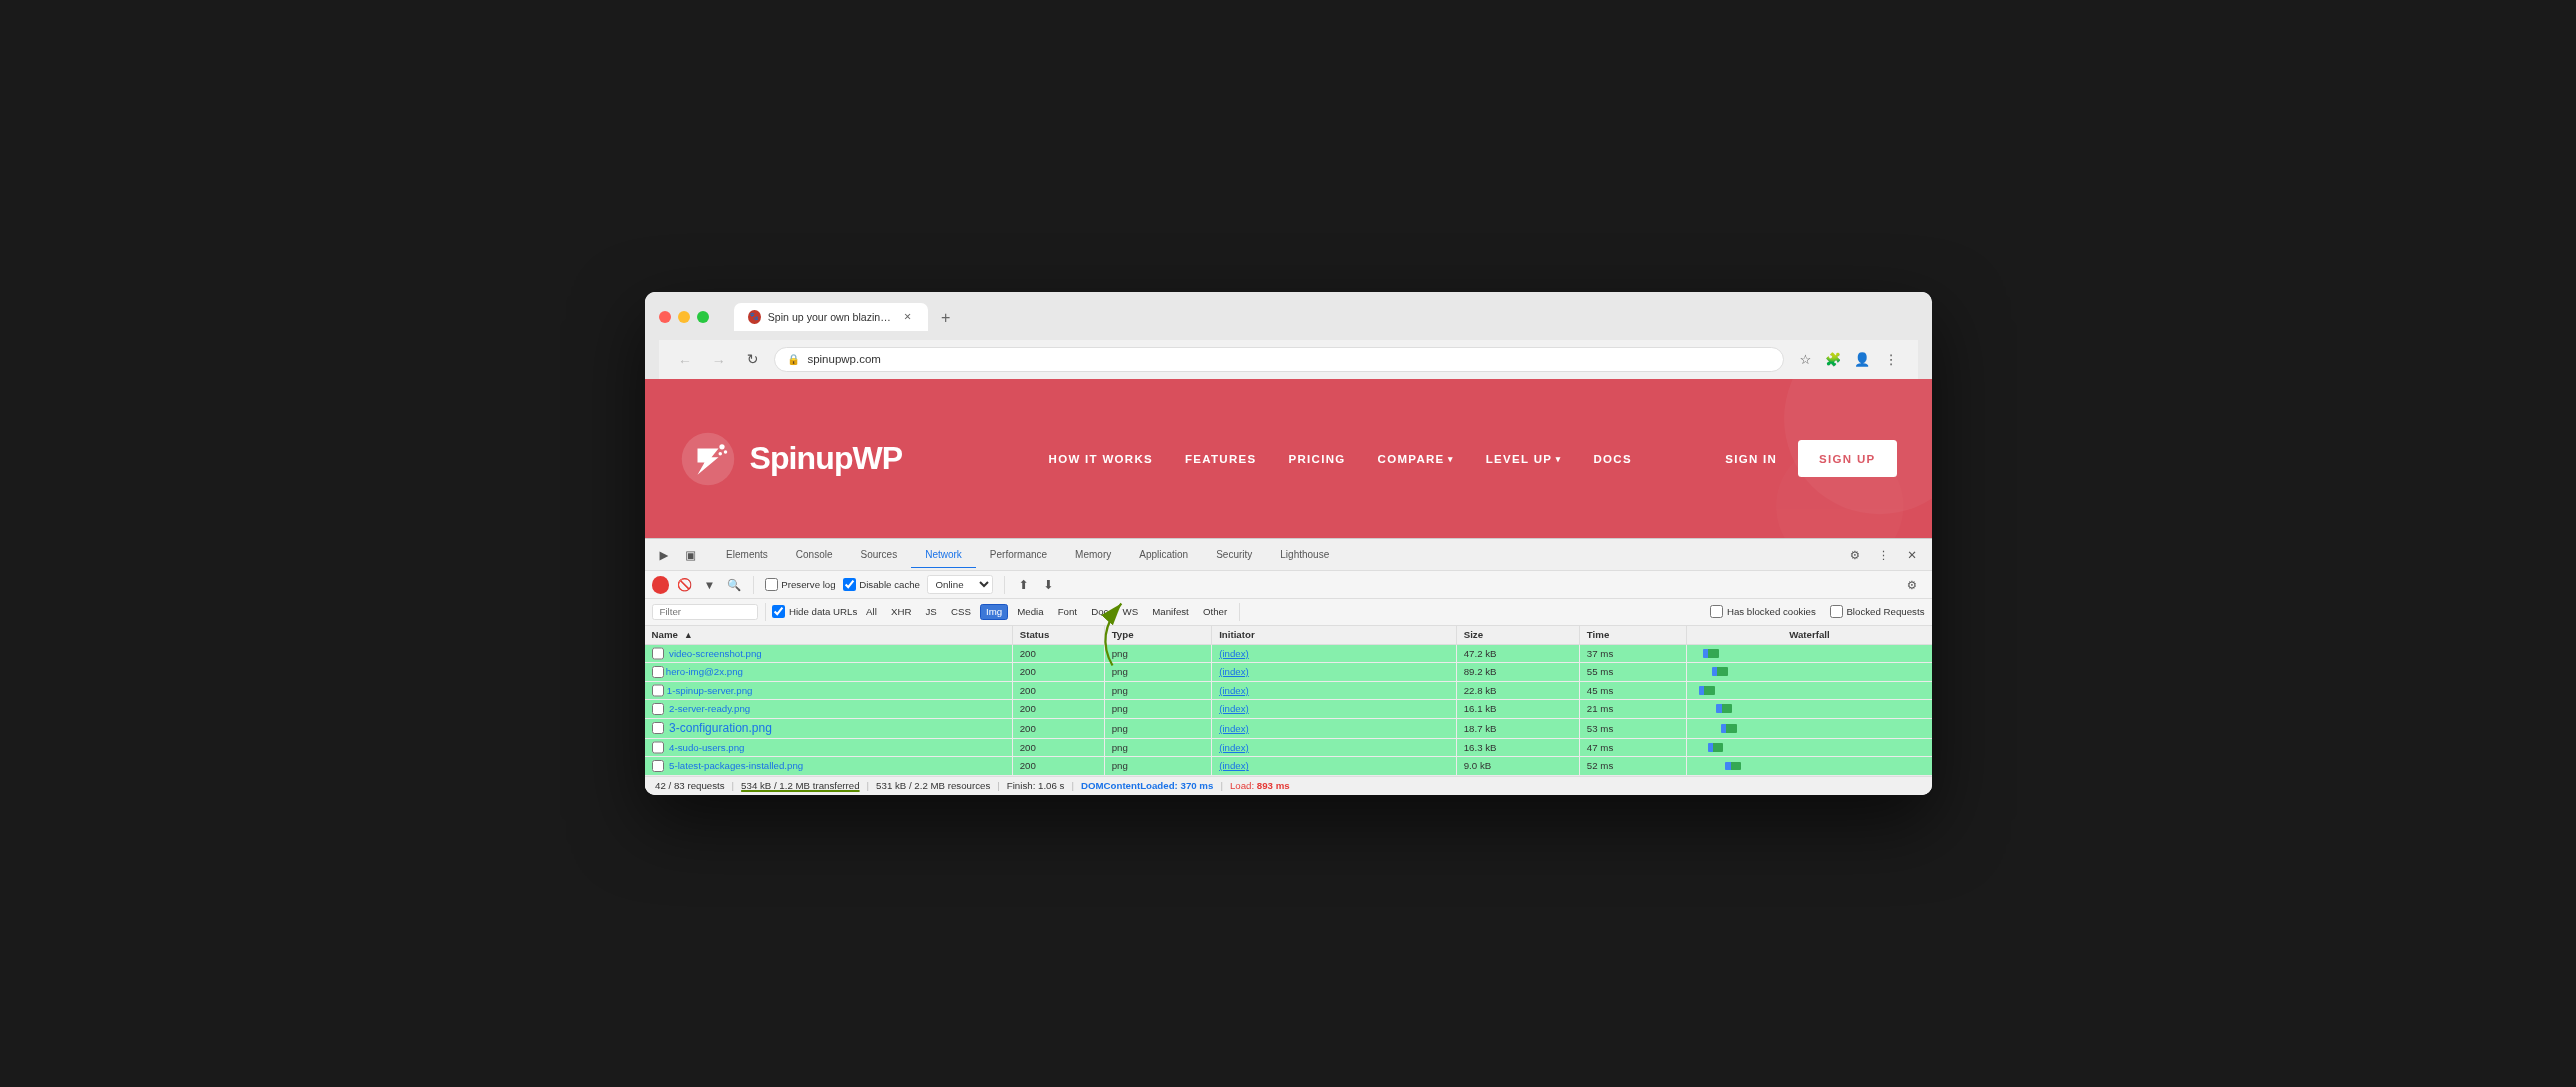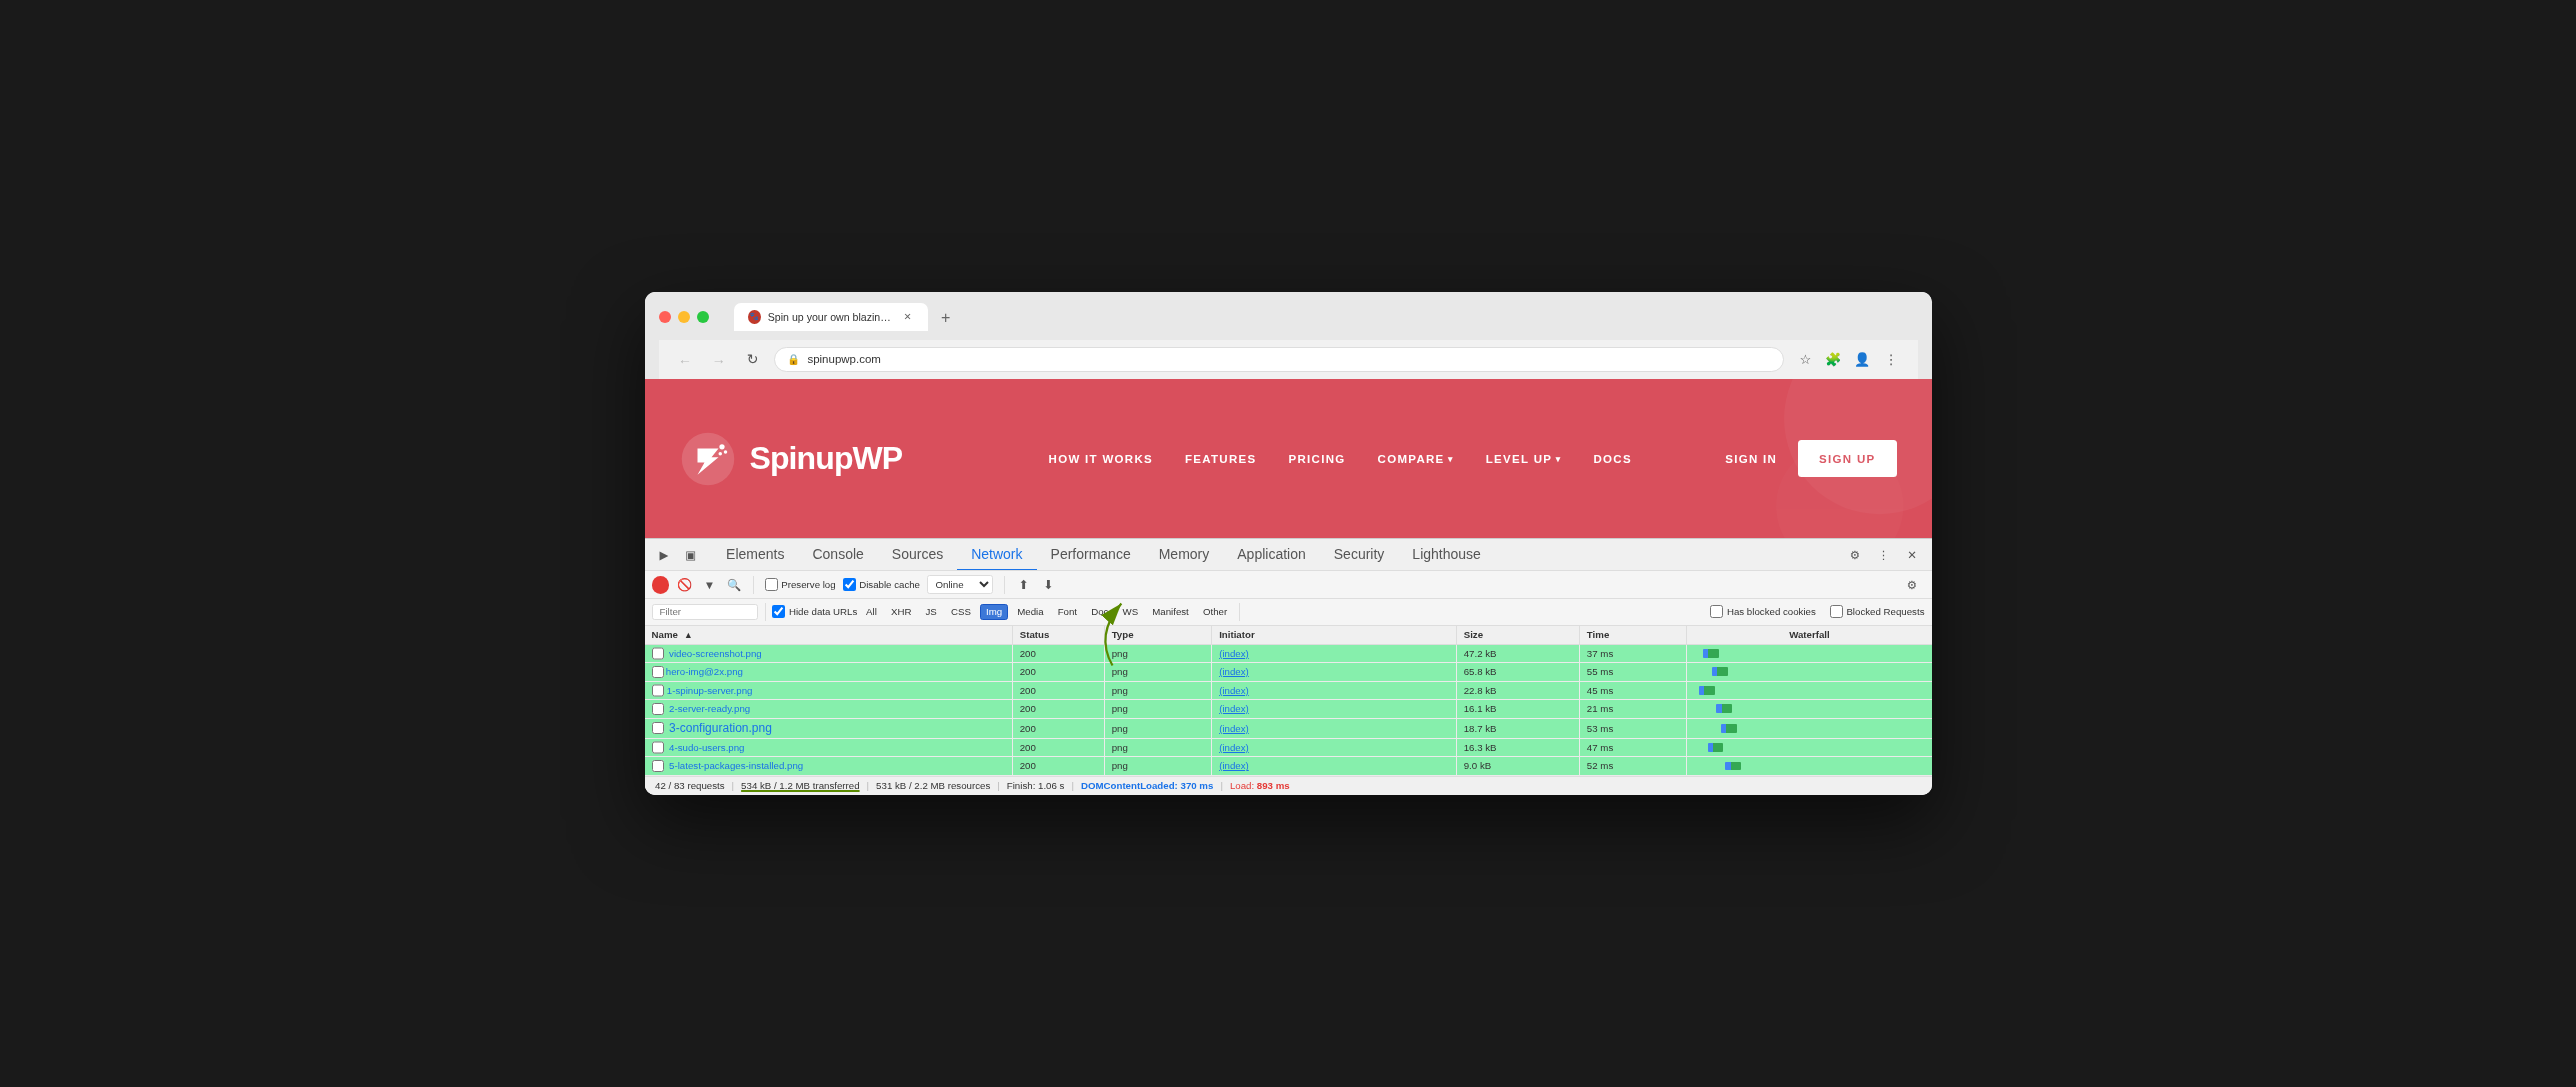--- a/index.html
+++ b/index.html
@@ -287,21 +287,21 @@
     }
 
     .devtools-tabs {
       display: flex;
       gap: 0;
       flex: 1;
     }
 
     .dt-tab {
       padding: 7px 14px;
-      font-size: 14px;
+      font-size: 10px;
       color: #555;
       cursor: pointer;
       border-bottom: 1.8px solid transparent;
     }
     .dt-tab.active {
       color: #1a73e8;
       border-bottom: 1.8px solid #1a73e8;
     }
 
     .devtools-right-icons {
@@ -753,21 +753,21 @@
             <tr>
     <td class="col-name">
       <div style="display:flex; align-items:center; gap:2px;">
         <input type="checkbox" class="row-checkbox" style="">
         <span class="name-col" style="color:#1a73e8; font-size:9.7px;">hero-img@2x.png</span>
       </div>
     </td>
     <td class="col-status"><span class="status-ok">200</span></td>
     <td class="col-type">png</td>
     <td class="col-initiator"><a class="initiator-link" style="font-size:9.7px;">(index)</a></td>
-    <td class="col-size">65.8 kB</td>
+    <td class="col-size">89.2 kB</td>
     <td class="col-time">55 ms</td>
     <td class="col-waterfall">
       <div style="display:flex; align-items:center; padding-left:17.6px;">
         <div style="background:#4285f4; width:5.3px; height:8.8px; border-radius:0.9px 0 0 0.9px;"></div>
         <div style="background:#34a853; width:10.6px; height:8.8px; border-radius:0 0.9px 0.9px 0;"></div>
       </div>
     </td>
   </tr>
             <tr>
     <td class="col-name">

